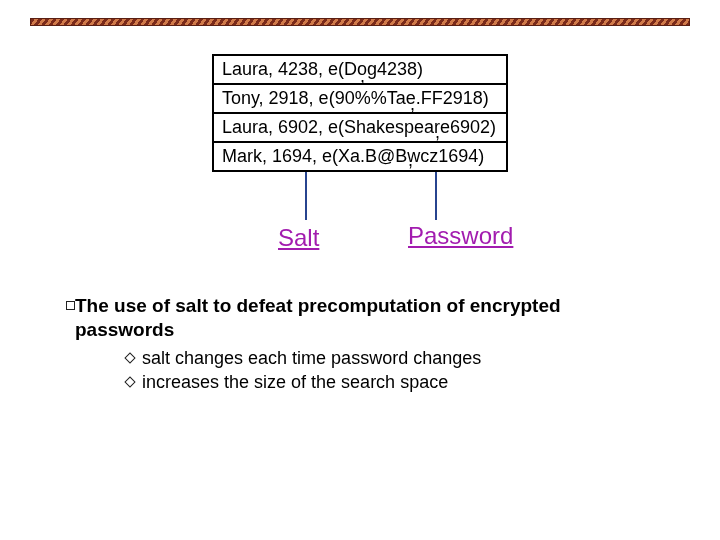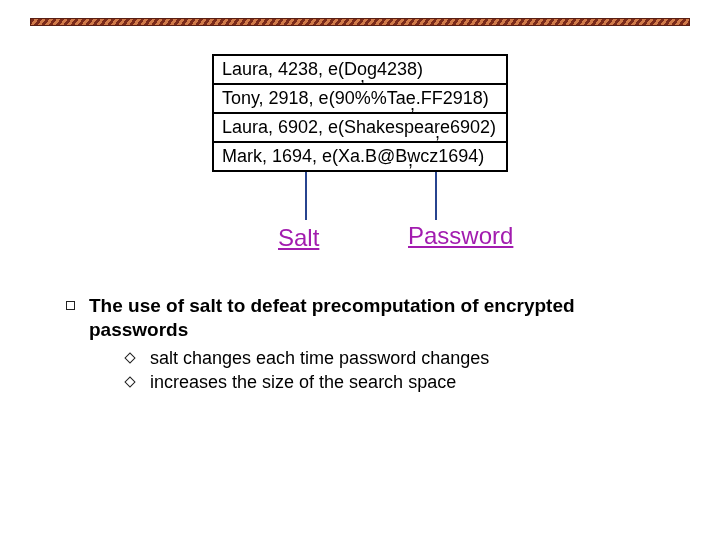--- a/index.html
+++ b/index.html
@@ -64,39 +64,38 @@
     font-size: 24px;
     color: #a21caf;
     text-decoration: underline;
   }
   .bullets {
     margin: 22px 36px 0 36px;
   }
   .b1 {
     display: flex;
     align-items: flex-start;
-    gap: 14px;
     font-size: 19px;
     font-weight: bold;
     line-height: 1.25;
   }
   .sq {
     width: 9px;
     height: 9px;
     border: 1.5px solid #222;
     margin-top: 7px;
     flex: 0 0 auto;
   }
   .sub {
     margin: 4px 0 0 60px;
   }
   .b2 {
     display: flex;
     align-items: flex-start;
-    gap: 16px;
+    gap: 8px;
     font-size: 18px;
     line-height: 1.35;
   }
   .dia {
     width: 8px;
     height: 8px;
     border: 1.5px solid #222;
     transform: rotate(45deg);
     margin-top: 8px;
     flex: 0 0 auto;

